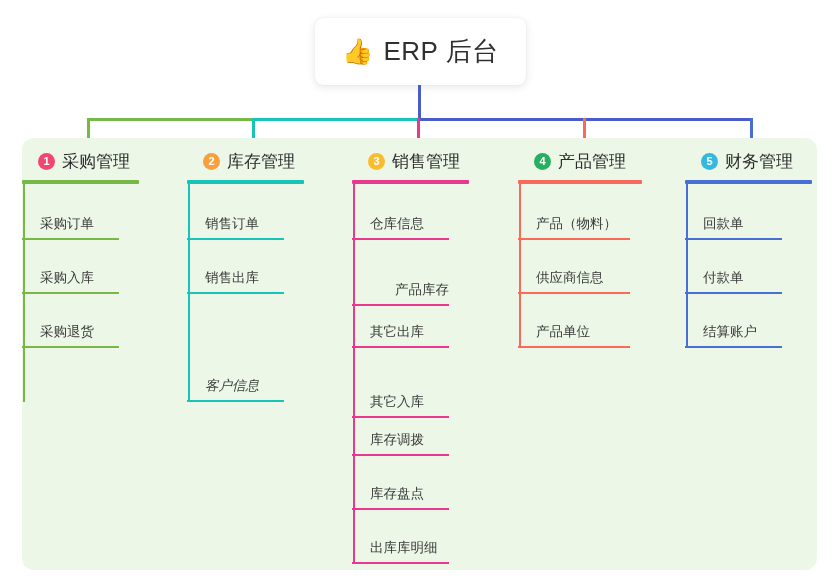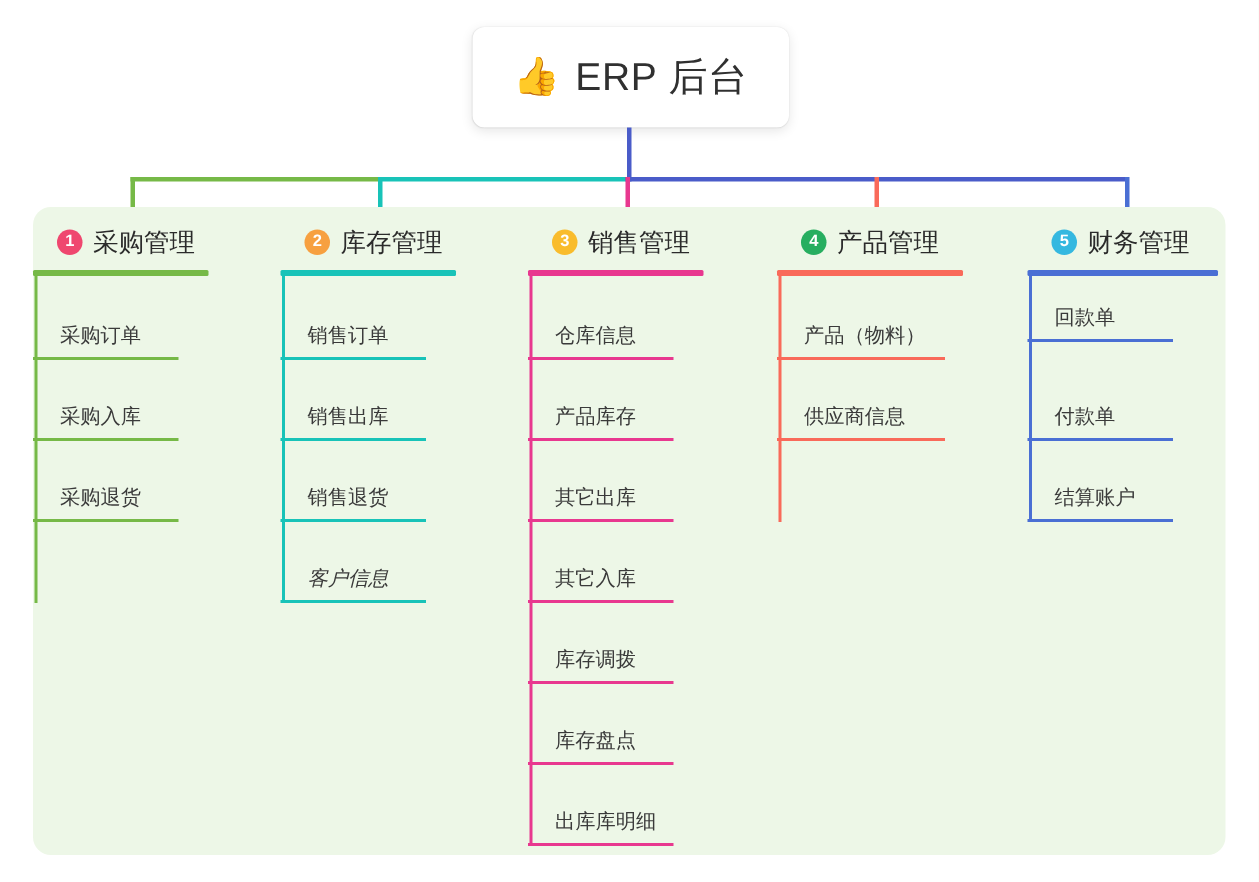--- a/index.html
+++ b/index.html
@@ -121,49 +121,45 @@
           <div class="head-rule" style="background: rgb(24, 195, 184); width: 117px; margin-left: 0px;"></div>
           <div class="spine" style="left: 1px; top: 44px; height: 220px; background: rgb(24, 195, 184);"></div>
           <div class="leaf" style="left: 0px; top: 58px; height: 44px; width: 97px;">
             <div class="leaf-label">销售订单</div>
             <div class="leaf-rule" style="background: rgb(24, 195, 184);"></div>
           </div>
           <div class="leaf" style="left: 0px; top: 112px; height: 44px; width: 97px;">
             <div class="leaf-label">销售出库</div>
             <div class="leaf-rule" style="background: rgb(24, 195, 184);"></div>
           </div>
-          <div class="leaf" style="left: 0px; top: 166px; height: 44px; width: 97px;">
-            <div class="leaf-label">销售退货</div>
-            <div class="leaf-rule" style="background: rgb(24, 195, 184);"></div>
-          </div>
           <div class="leaf" style="left: 0px; top: 220px; height: 44px; width: 97px; font-style: italic;">
             <div class="leaf-label">客户信息</div>
             <div class="leaf-rule" style="background: rgb(24, 195, 184);"></div>
           </div>
         </div>
         <div class="column" style="left: 330px; height: 432px; width: 170px;">
           <div class="col-head" style="margin-top: 8px;">
             <span class="badge" style="background: rgb(249, 188, 44);">3</span>
             <span class="col-title">销售管理</span>
           </div>
           <div class="head-rule" style="background: rgb(232, 56, 143); width: 117px; margin-left: 0px;"></div>
           <div class="spine" style="left: 1px; top: 44px; height: 382px; background: rgb(232, 56, 143);"></div>
           <div class="leaf" style="left: 0px; top: 58px; height: 44px; width: 97px;">
             <div class="leaf-label">仓库信息</div>
             <div class="leaf-rule" style="background: rgb(232, 56, 143);"></div>
           </div>
-          <div class="leaf" style="left: 0px; top: 112px; height: 44px; width: 97px;">
+          <div class="leaf" style="left: 0px; top: 124px; height: 44px; width: 97px; text-align: right;">
             <div class="leaf-label">产品库存</div>
             <div class="leaf-rule" style="background: rgb(232, 56, 143);"></div>
           </div>
           <div class="leaf" style="left: 0px; top: 166px; height: 44px; width: 97px;">
             <div class="leaf-label">其它出库</div>
             <div class="leaf-rule" style="background: rgb(232, 56, 143);"></div>
           </div>
-          <div class="leaf" style="left: 0px; top: 220px; height: 44px; width: 97px; justify-content: flex-end;">
+          <div class="leaf" style="left: 0px; top: 236px; height: 44px; width: 97px; justify-content: flex-end;">
             <div class="leaf-label">其它入库</div>
             <div class="leaf-rule" style="background: rgb(232, 56, 143);"></div>
           </div>
           <div class="leaf" style="left: 0px; top: 274px; height: 44px; width: 97px;">
             <div class="leaf-label">库存调拨</div>
             <div class="leaf-rule" style="background: rgb(232, 56, 143);"></div>
           </div>
           <div class="leaf" style="left: 0px; top: 328px; height: 44px; width: 97px;">
             <div class="leaf-label">库存盘点</div>
             <div class="leaf-rule" style="background: rgb(232, 56, 143);"></div>
@@ -181,29 +177,33 @@
           <div class="head-rule" style="background: rgb(249, 106, 90); width: 124px; margin-left: 0px;"></div>
           <div class="spine" style="left: 1px; top: 44px; height: 166px; background: rgb(249, 106, 90);"></div>
           <div class="leaf" style="left: 0px; top: 58px; height: 44px; width: 112px;">
             <div class="leaf-label">产品（物料）</div>
             <div class="leaf-rule" style="background: rgb(249, 106, 90);"></div>
           </div>
           <div class="leaf" style="left: 0px; top: 112px; height: 44px; width: 112px;">
             <div class="leaf-label">供应商信息</div>
             <div class="leaf-rule" style="background: rgb(249, 106, 90);"></div>
           </div>
+          <div class="leaf" style="left: 0px; top: 166px; height: 44px; width: 112px;">
+            <div class="leaf-label">产品单位</div>
+            <div class="leaf-rule" style="background: rgb(249, 106, 90);"></div>
+          </div>
         </div>
         <div class="column" style="left: 663px; height: 432px; width: 170px;">
           <div class="col-head" style="margin-top: 8px;">
             <span class="badge" style="background: rgb(53, 184, 224);">5</span>
             <span class="col-title">财务管理</span>
           </div>
           <div class="head-rule" style="background: rgb(74, 111, 212); width: 127px; margin-left: 0px;"></div>
           <div class="spine" style="left: 1px; top: 44px; height: 166px; background: rgb(74, 111, 212);"></div>
-          <div class="leaf" style="left: 0px; top: 46px; height: 44px; width: 97px;">
+          <div class="leaf" style="left: 0px; top: 58px; height: 44px; width: 97px;">
             <div class="leaf-label">回款单</div>
             <div class="leaf-rule" style="background: rgb(74, 111, 212);"></div>
           </div>
           <div class="leaf" style="left: 0px; top: 112px; height: 44px; width: 97px;">
             <div class="leaf-label">付款单</div>
             <div class="leaf-rule" style="background: rgb(74, 111, 212);"></div>
           </div>
           <div class="leaf" style="left: 0px; top: 166px; height: 44px; width: 97px;">
             <div class="leaf-label">结算账户</div>
             <div class="leaf-rule" style="background: rgb(74, 111, 212);"></div>

